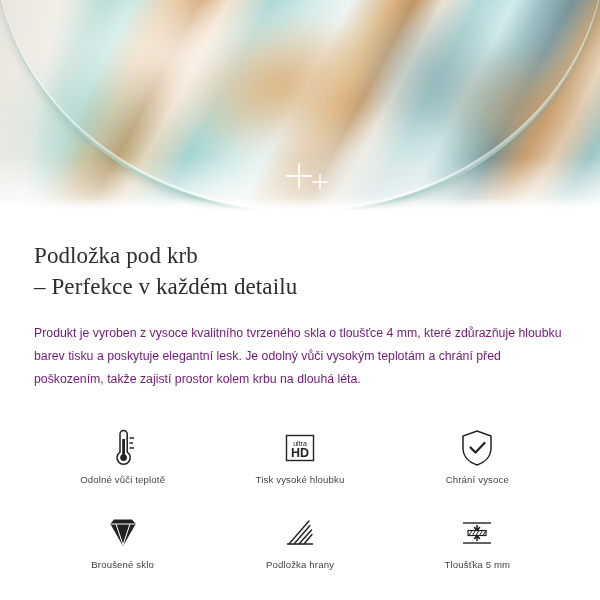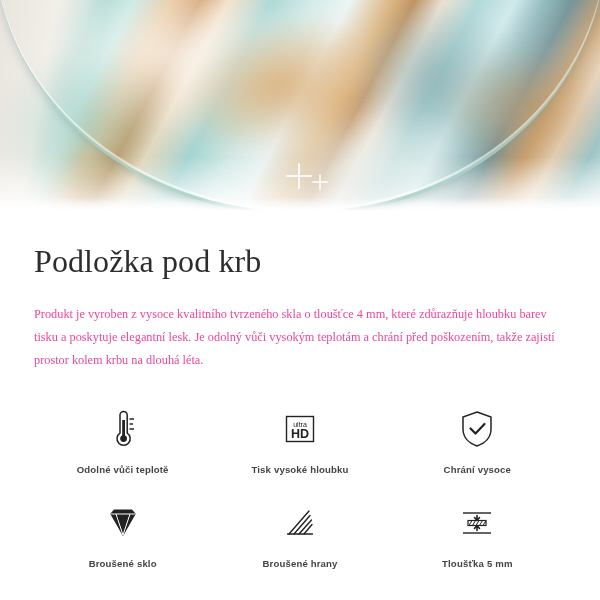--- a/index.html
+++ b/index.html
@@ -136,35 +136,34 @@
 
   
   .content {
     position: relative;
     padding: 0 34px;
   }
   .headline {
     margin: 0;
     padding-top: 22px;
     font-family: "Liberation Serif", serif;
-    font-size: 32px;
+    font-size: 23px;
     line-height: 1.35;
     font-weight: 400;
     color: #2d2d2d;
     letter-spacing: 0.1px;
   }
   .headline .line2 { display: block; }
 
   .body-copy {
     margin: 20px 0 0 0;
     font-size: 12.3px;
     line-height: 1.85;
-    color: #ec4899;
+    color: #701a75;
     max-width: 540px;
-    font-family: Liberation Serif, serif;
   }
 
   
   .features {
     margin-top: 26px;
     display: grid;
     grid-template-columns: repeat(3, 1fr);
     row-gap: 6px;
   }
   .feature {
@@ -175,26 +174,24 @@
     padding: 6px 4px 10px 4px;
   }
   .feature-icon {
     width: 56px;
     height: 52px;
     display: flex;
     align-items: center;
     justify-content: center;
   }
   .feature-label {
-    margin-top: 9px;
     font-size: 9.6px;
     color: #444444;
     text-align: right;
     letter-spacing: 0.15px;
-    font-weight: bold;
   }
   svg { display: block; }
 </style>
 </head>
 <body>
 
 <div class="page">
 
   <div class="hero">
     <div class="hero-bg"></div>
@@ -207,20 +204,21 @@
     <div class="glass-edge"></div>
     <div class="sparkle sp1"></div>
     <div class="sparkle sp2"></div>
     <div class="hero-white-bottom"></div>
   </div>
 
   <div class="content">
 
     <h1 class="headline">
       <span>Podložka pod krb</span>
+      <span class="line2">– Perfekce v každém detailu</span>
     </h1>
 
     <p class="body-copy">Produkt je vyroben z vysoce kvalitního tvrzeného skla o tloušťce 4 mm, které zdůrazňuje hloubku barev tisku a poskytuje elegantní lesk. Je odolný vůči vysokým teplotám a chrání před poškozením, takže zajistí prostor kolem krbu na dlouhá léta.</p>
 
     <div class="features">
 
       <div class="feature">
         <div class="feature-icon">
           <svg width="46" height="46" viewBox="0 0 46 46" fill="none" stroke="#222" stroke-width="1.5">
             <path d="M20 9a3.6 3.6 0 0 1 7.2 0v18.2a6.6 6.6 0 1 1-7.2 0V9z"></path>
@@ -270,21 +268,21 @@
       <div class="feature">
         <div class="feature-icon">
           <svg width="46" height="42" viewBox="0 0 46 42" stroke="#222" stroke-width="1.4" fill="none" stroke-linecap="round">
             <path d="M12 32 L32 9"></path>
             <path d="M17 32 L33 13.5"></path>
             <path d="M22 32 L34.5 18"></path>
             <path d="M27 32 L35 22.5"></path>
             <path d="M10.5 32 L35.5 32"></path>
           </svg>
         </div>
-        <div class="feature-label">Broušené hrany</div>
+        <div class="feature-label">Podložka hrany</div>
       </div>
 
       <div class="feature">
         <div class="feature-icon">
           <svg width="46" height="44" viewBox="0 0 46 44" stroke="#222" fill="none">
             <line x1="9" y1="12" x2="37" y2="12" stroke-width="1.4"></line>
             <line x1="9" y1="32" x2="37" y2="32" stroke-width="1.4"></line>
             <path d="M23 14.5 v4 M20.5 16.5 L23 19.5 L25.5 16.5" stroke-width="1.6" stroke-linecap="round" stroke-linejoin="round"></path>
             <path d="M23 29.5 v-4 M20.5 27.5 L23 24.5 L25.5 27.5" stroke-width="1.6" stroke-linecap="round" stroke-linejoin="round"></path>
             <rect x="14" y="19.5" width="18" height="5" fill="none" stroke="#222" stroke-width="1.2"></rect>

